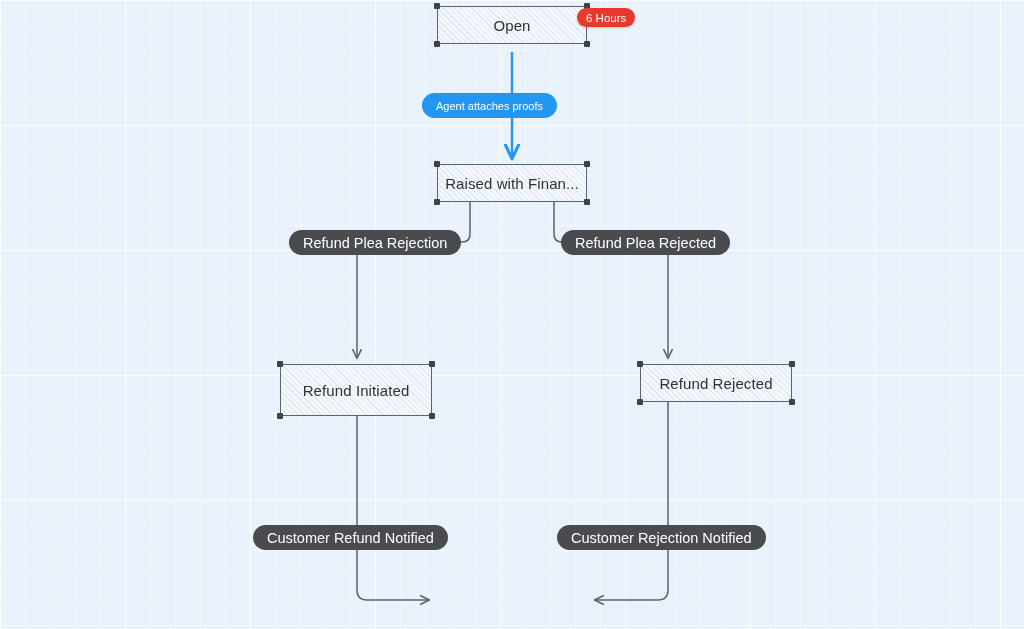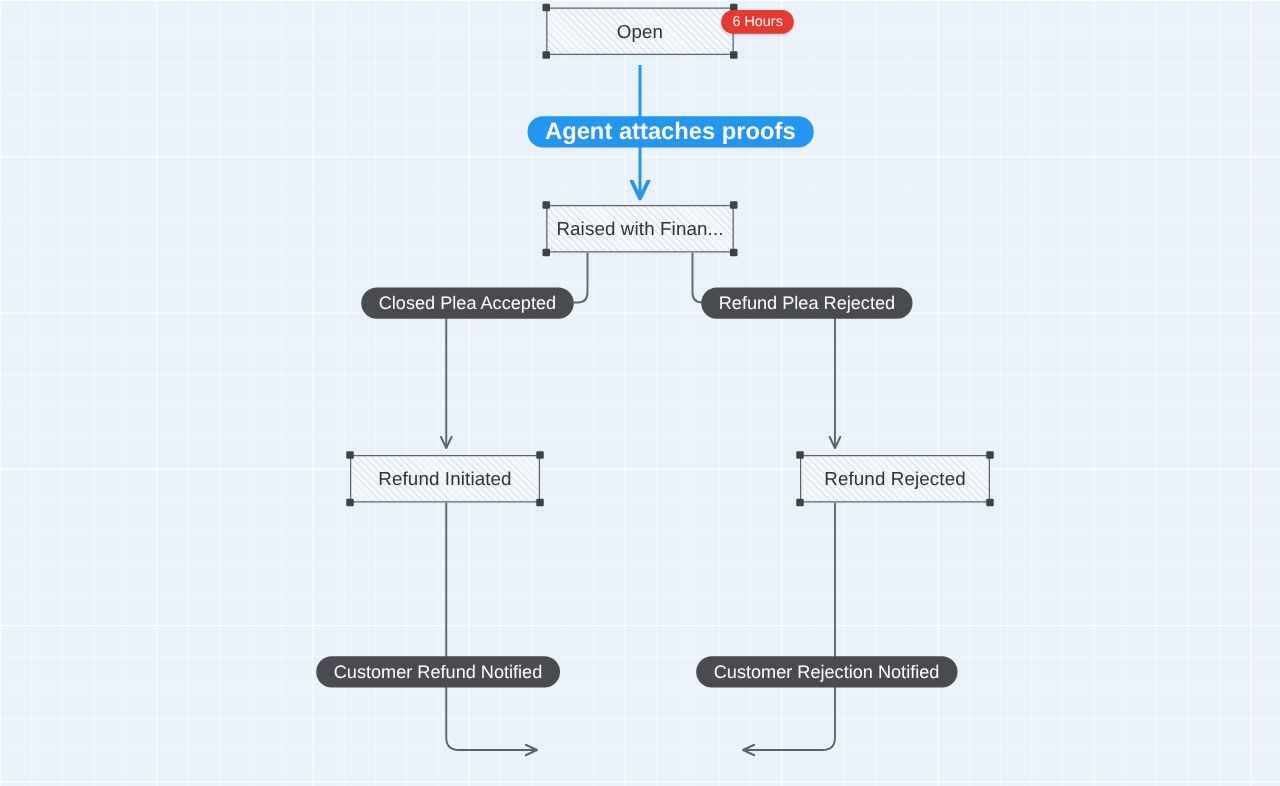--- a/index.html
+++ b/index.html
@@ -87,22 +87,22 @@
     font-size: 14.5px;
     white-space: nowrap;
     padding: 0 14px;
     height: 25px;
   }
   .pill.dark {
     background-color: #494b4e;
   }
   .pill.blue {
     background-color: #2196f3;
-    font-weight: bold;
-    font-size: 19px;
+    font-weight: normal;
+    font-size: 11px;
   }
 
   
   .badge {
     position: absolute;
     display: flex;
     align-items: center;
     justify-content: center;
     background-color: #e8392f;
     color: #ffffff;
@@ -154,21 +154,21 @@
   </div>
 
   <div class="node" style="left:437px; top:164px; width:150px; height:38px;">
     <span>Raised with Finan...</span>
     <span class="handle tl"></span>
     <span class="handle tr"></span>
     <span class="handle bl"></span>
     <span class="handle br"></span>
   </div>
 
-  <div class="node" style="left:280px; top:364px; width:152px; height:38px;">
+  <div class="node" style="left:280px; top:364px; width:152px; height:52px;">
     <span>Refund Initiated</span>
     <span class="handle tl"></span>
     <span class="handle tr"></span>
     <span class="handle bl"></span>
     <span class="handle br"></span>
   </div>
 
   <div class="node" style="left:592px; top:364px; width:152px; height:38px;margin-left:48px;">
     <span>Refund Rejected</span>
     <span class="handle tl"></span>
@@ -176,21 +176,21 @@
     <span class="handle bl"></span>
     <span class="handle br"></span>
   </div>
 
 
   <div class="pill blue" style="left:422px; top:93px;">
     <span>Agent attaches proofs</span>
   </div>
 
   <div class="pill dark" style="left:289px; top:230px;">
-    <span>Closed Plea Accepted</span>
+    <span>Refund Plea Rejection</span>
   </div>
 
   <div class="pill dark" style="left:561px; top:230px;">
     <span>Refund Plea Rejected</span>
   </div>
 
   <div class="pill dark" style="left:557px; top:525px;">
     <span>Customer Rejection Notified</span>
   </div>
 

